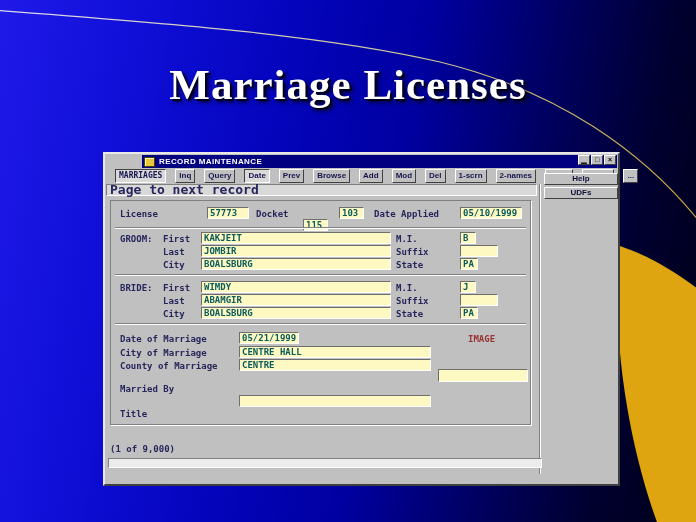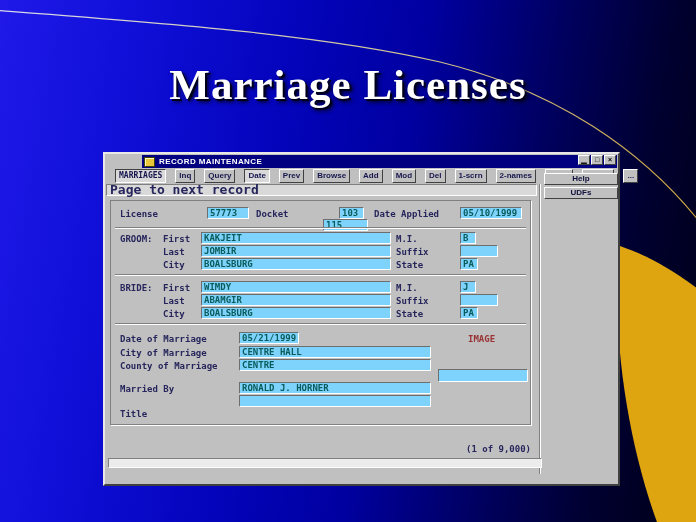--- a/index.html
+++ b/index.html
@@ -38,27 +38,27 @@
     border-left:1px solid #808080;border-right:1px solid #ffffff;}
 
   .sidebtn{position:absolute;left:439px;width:74px;height:12px;background:#c0c0c0;
     border:1px solid;border-color:#ffffff #404040 #404040 #ffffff;box-sizing:border-box;
     font-size:8px;font-weight:bold;color:#10103c;text-align:center;line-height:10px;}
 
   .panel{position:absolute;left:5px;top:46px;width:421px;height:225px;
     border:1px solid #808080;box-shadow:1px 1px 0 #ffffff;box-sizing:border-box;
     font-family:"DejaVu Sans Mono",monospace;}
   .lbl{position:absolute;font-size:9px;font-weight:bold;color:#26265c;line-height:10px;white-space:nowrap;}
-  .fld{position:absolute;height:12px;box-sizing:border-box;background:#7dd3fc;
+  .fld{position:absolute;height:12px;box-sizing:border-box;background:#fef9c3;
     border:1px solid;border-color:#6e6e6e #ffffff #ffffff #6e6e6e;
     font-size:9px;font-weight:bold;color:#0a5b5b;line-height:10px;padding-left:2px;white-space:nowrap;overflow:hidden;}
   .sep{position:absolute;left:4px;right:4px;height:0;border-top:1px solid #808080;box-shadow:0 1px 0 #ffffff;}
   .imagelbl{position:absolute;font-size:9px;font-weight:bold;color:#993333;line-height:10px;}
 
-  .counter{position:absolute;left:5px;top:290px;width:421px;text-align:right;
+  .counter{position:absolute;left:5px;top:290px;width:421px;text-align:left;
     font-family:"DejaVu Sans Mono",monospace;font-size:9px;font-weight:bold;color:#26265c;}
   .bottombar{position:absolute;left:3px;top:304px;width:434px;height:10px;background:#ececec;
     border:1px solid;border-color:#808080 #ffffff #ffffff #808080;box-sizing:border-box;}
 </style>
 </head>
 <body>
 
 <div id="slide">
 
   <svg id="bgsvg" viewBox="0 0 696 522">
@@ -108,21 +108,21 @@
     <div class="vdivider"></div>
 
     <div class="sidebtn" style="top:19px;">Help</div>
     <div class="sidebtn" style="top:33px;">UDFs</div>
 
     <div class="panel">
 
       <span class="lbl" style="left:9px;top:8px;">License</span>
       <span class="fld" style="left:96px;top:6px;width:42px;">57773</span>
       <span class="lbl" style="left:145px;top:8px;">Docket</span>
-      <span class="fld" style="left:192px;top:18px;width:45px;margin-left:20px;">115</span>
+      <span class="fld" style="left:192px;top:18px;width:25px;">115</span>
       <span class="fld" style="left:228px;top:6px;width:25px;">103</span>
       <span class="lbl" style="left:263px;top:8px;">Date Applied</span>
       <span class="fld" style="left:349px;top:6px;width:62px;">05/10/1999</span>
 
       <div class="sep" style="top:26px;"></div>
 
       <span class="lbl" style="left:9px;top:33px;">GROOM:</span>
       <span class="lbl" style="left:52px;top:33px;">First</span>
       <span class="fld" style="left:90px;top:31px;width:190px;">KAKJEIT</span>
       <span class="lbl" style="left:285px;top:33px;">M.I.</span>
@@ -158,21 +158,20 @@
       <span class="fld" style="left:128px;top:131px;width:60px;">05/21/1999</span>
       <span class="imagelbl" style="left:357px;top:133px;">IMAGE</span>
       <span class="lbl" style="left:9px;top:147px;">City of Marriage</span>
       <span class="fld" style="left:128px;top:145px;width:192px;">CENTRE HALL</span>
       <span class="lbl" style="left:9px;top:160px;">County of Marriage</span>
       <span class="fld" style="left:128px;top:158px;width:192px;">CENTRE</span>
 
       <span class="fld" style="left:327px;top:168px;width:90px;height:13px;"></span>
 
       <span class="lbl" style="left:9px;top:183px;">Married By</span>
-      <span class="fld" style="left:128px;top:181px;width:192px;">RONALD J. HORNER</span>
       <span class="fld" style="left:128px;top:194px;width:192px;"></span>
       <span class="lbl" style="left:9px;top:208px;">Title</span>
     </div>
 
     <div class="counter">(1 of 9,000)</div>
     <div class="bottombar"></div>
 
   </div>
 </div>
 

